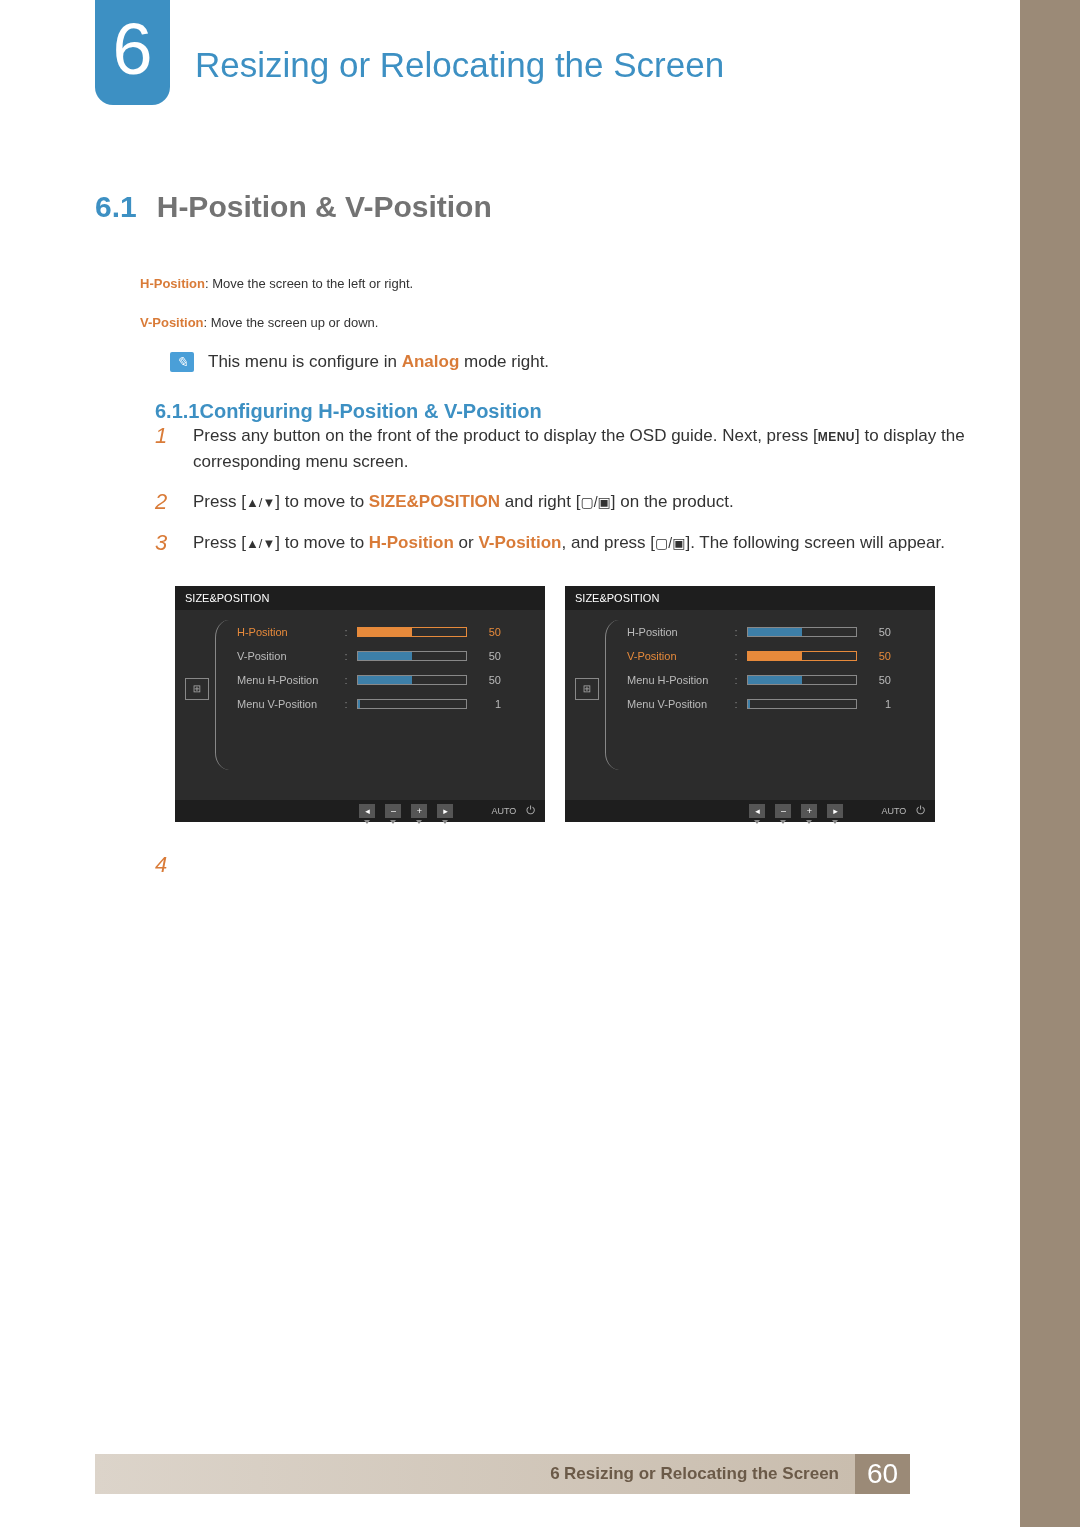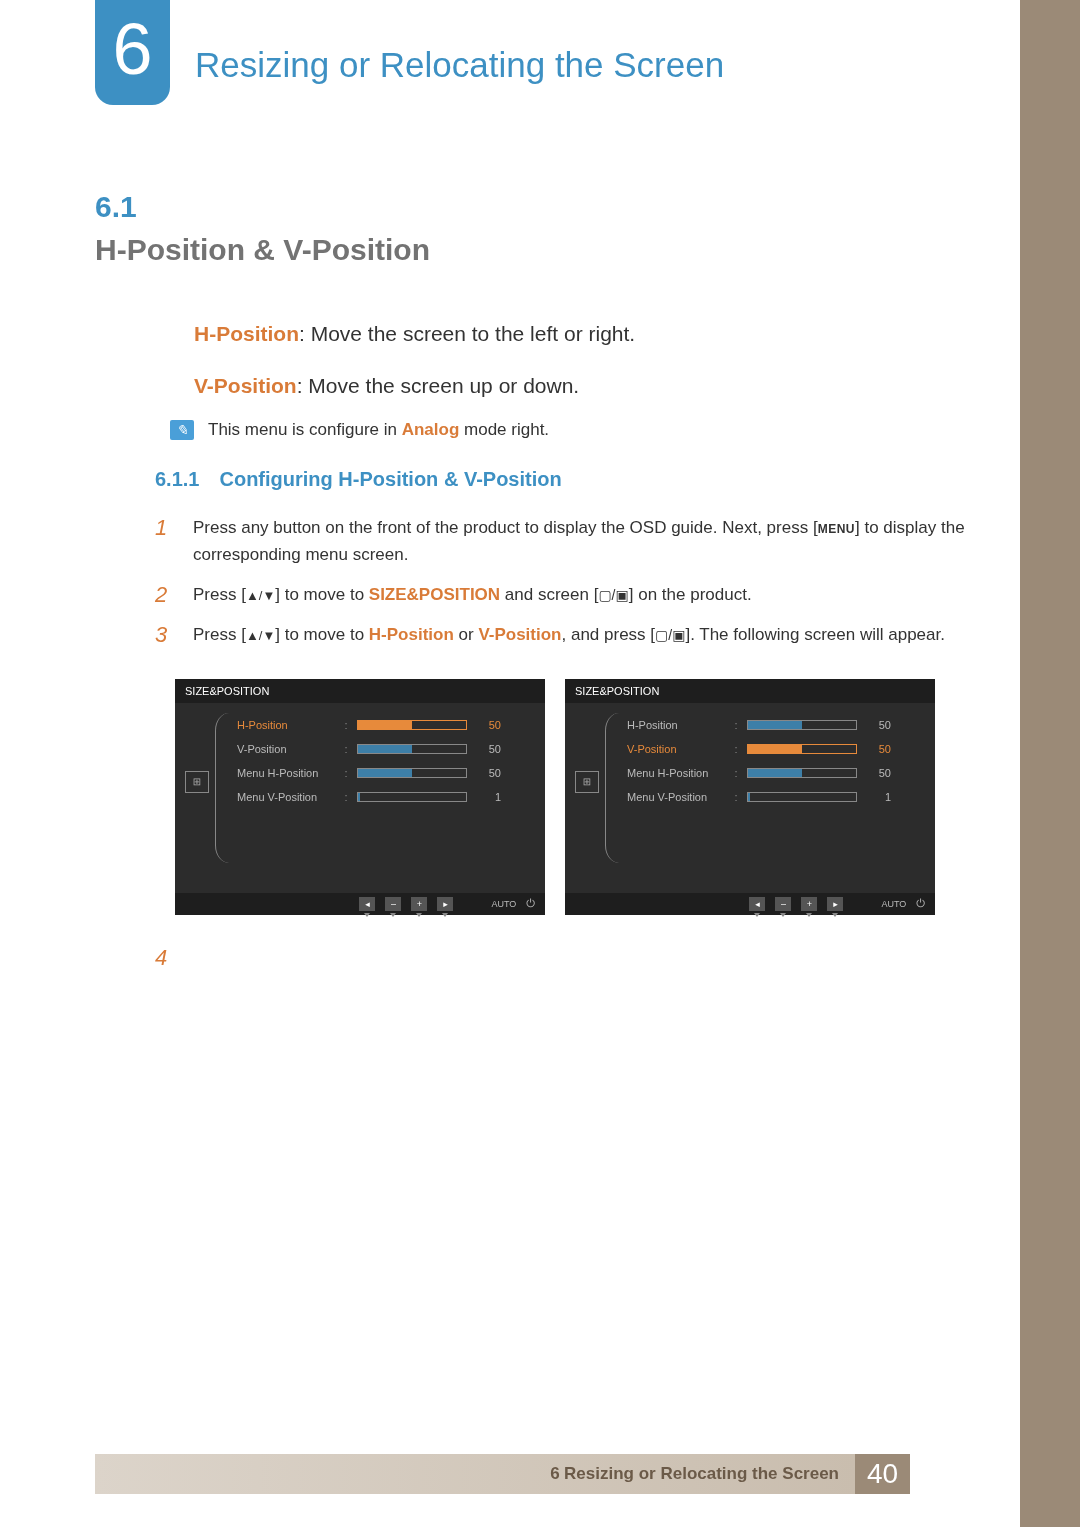--- a/index.html
+++ b/index.html
@@ -45,33 +45,33 @@
     font-size: 35px;
     color: #3d90c3;
     font-weight: normal;
   }
   .content {
     position: absolute;
     left: 95px;
     top: 190px;
     width: 880px;
   }
-  .h1-row { display: flex; gap: 9px; margin-bottom: 50px; flex-direction: column; }
+  .h1-row { display: flex; gap: 20px; margin-bottom: 50px; }
   .h1-num { font-size: 30px; color: #3d90c3; font-weight: bold; }
   .h1-text { font-size: 30px; color: #737373; font-weight: bold; }
-  .body-text { font-size: 21px; color: #333; line-height: 1.6; margin-left: 99px; margin-bottom: 18px; }
+  .body-text { font-size: 13px; color: #333; line-height: 1.6; margin-left: 45px; margin-bottom: 18px; }
   .emph { color: #d97b38; font-weight: bold; }
   .note-row { display: flex; align-items: flex-start; margin-left: 75px; gap: 14px; margin-bottom: 28px; }
   .note-icon {
     width: 24px; height: 20px; background: #4a9fd8;
     display: inline-flex; align-items: center; justify-content: center;
     font-size: 14px; color: #fff; font-style: italic; border-radius: 2px;
   }
   .note-text { font-size: 17px; color: #333; }
-  .h2-row { display: flex; gap: 20px; margin-left: 60px; margin-bottom: 24px; }
+  .h2-row { display: flex; margin-left: 60px; }
   .h2-num { font-size: 20px; color: #3d90c3; font-weight: bold; }
   .h2-text { font-size: 20px; color: #3d90c3; font-weight: bold; }
   .step-row { display: flex; gap: 18px; margin-left: 60px; margin-bottom: 14px; }
   .step-num { font-size: 22px; color: #d97b38; font-style: italic; width: 20px; flex-shrink: 0; }
   .step-text { font-size: 17px; color: #333; line-height: 1.55; }
   .menu-label {
     display: inline-block;
     font-family: Liberation Sans, sans-serif;
     font-size: 12px;
     font-weight: bold;
@@ -254,21 +254,21 @@
   <div class="step-row">
     <span class="step-num">1</span>
     <span class="step-text">
       <span>Press any button on the front of the product to display the OSD guide. Next, press [</span><span class="menu-label">MENU</span><span>] to display the corresponding menu screen.</span>
     </span>
   </div>
 
   <div class="step-row">
     <span class="step-num">2</span>
     <span class="step-text">
-      <span>Press [</span><span class="arrow-icons">▲/▼</span><span>] to move to </span><span class="emph">SIZE&amp;POSITION</span><span> and screen [</span><span class="box-icons">▢/▣</span><span>] on the product.</span>
+      <span>Press [</span><span class="arrow-icons">▲/▼</span><span>] to move to </span><span class="emph">SIZE&amp;POSITION</span><span> and right [</span><span class="box-icons">▢/▣</span><span>] on the product.</span>
     </span>
   </div>
 
   <div class="step-row">
     <span class="step-num">3</span>
     <span class="step-text">
       <span>Press [</span><span class="arrow-icons">▲/▼</span><span>] to move to </span><span class="emph">H-Position</span><span> or </span><span class="emph">V-Position</span><span>, and press [</span><span class="box-icons">▢/▣</span><span>]. The following screen will appear.</span>
     </span>
   </div>
 
@@ -378,13 +378,13 @@
     <span class="step-num">4</span>
   </div>
 
 </div>
 
 <div class="footer-bar">
   <span class="footer-chnum">6</span>
   <span>&nbsp;</span>
   <span class="footer-text">Resizing or Relocating the Screen</span>
 </div>
-<div class="footer-page">40</div>
+<div class="footer-page">60</div>
 
 </body></html>

